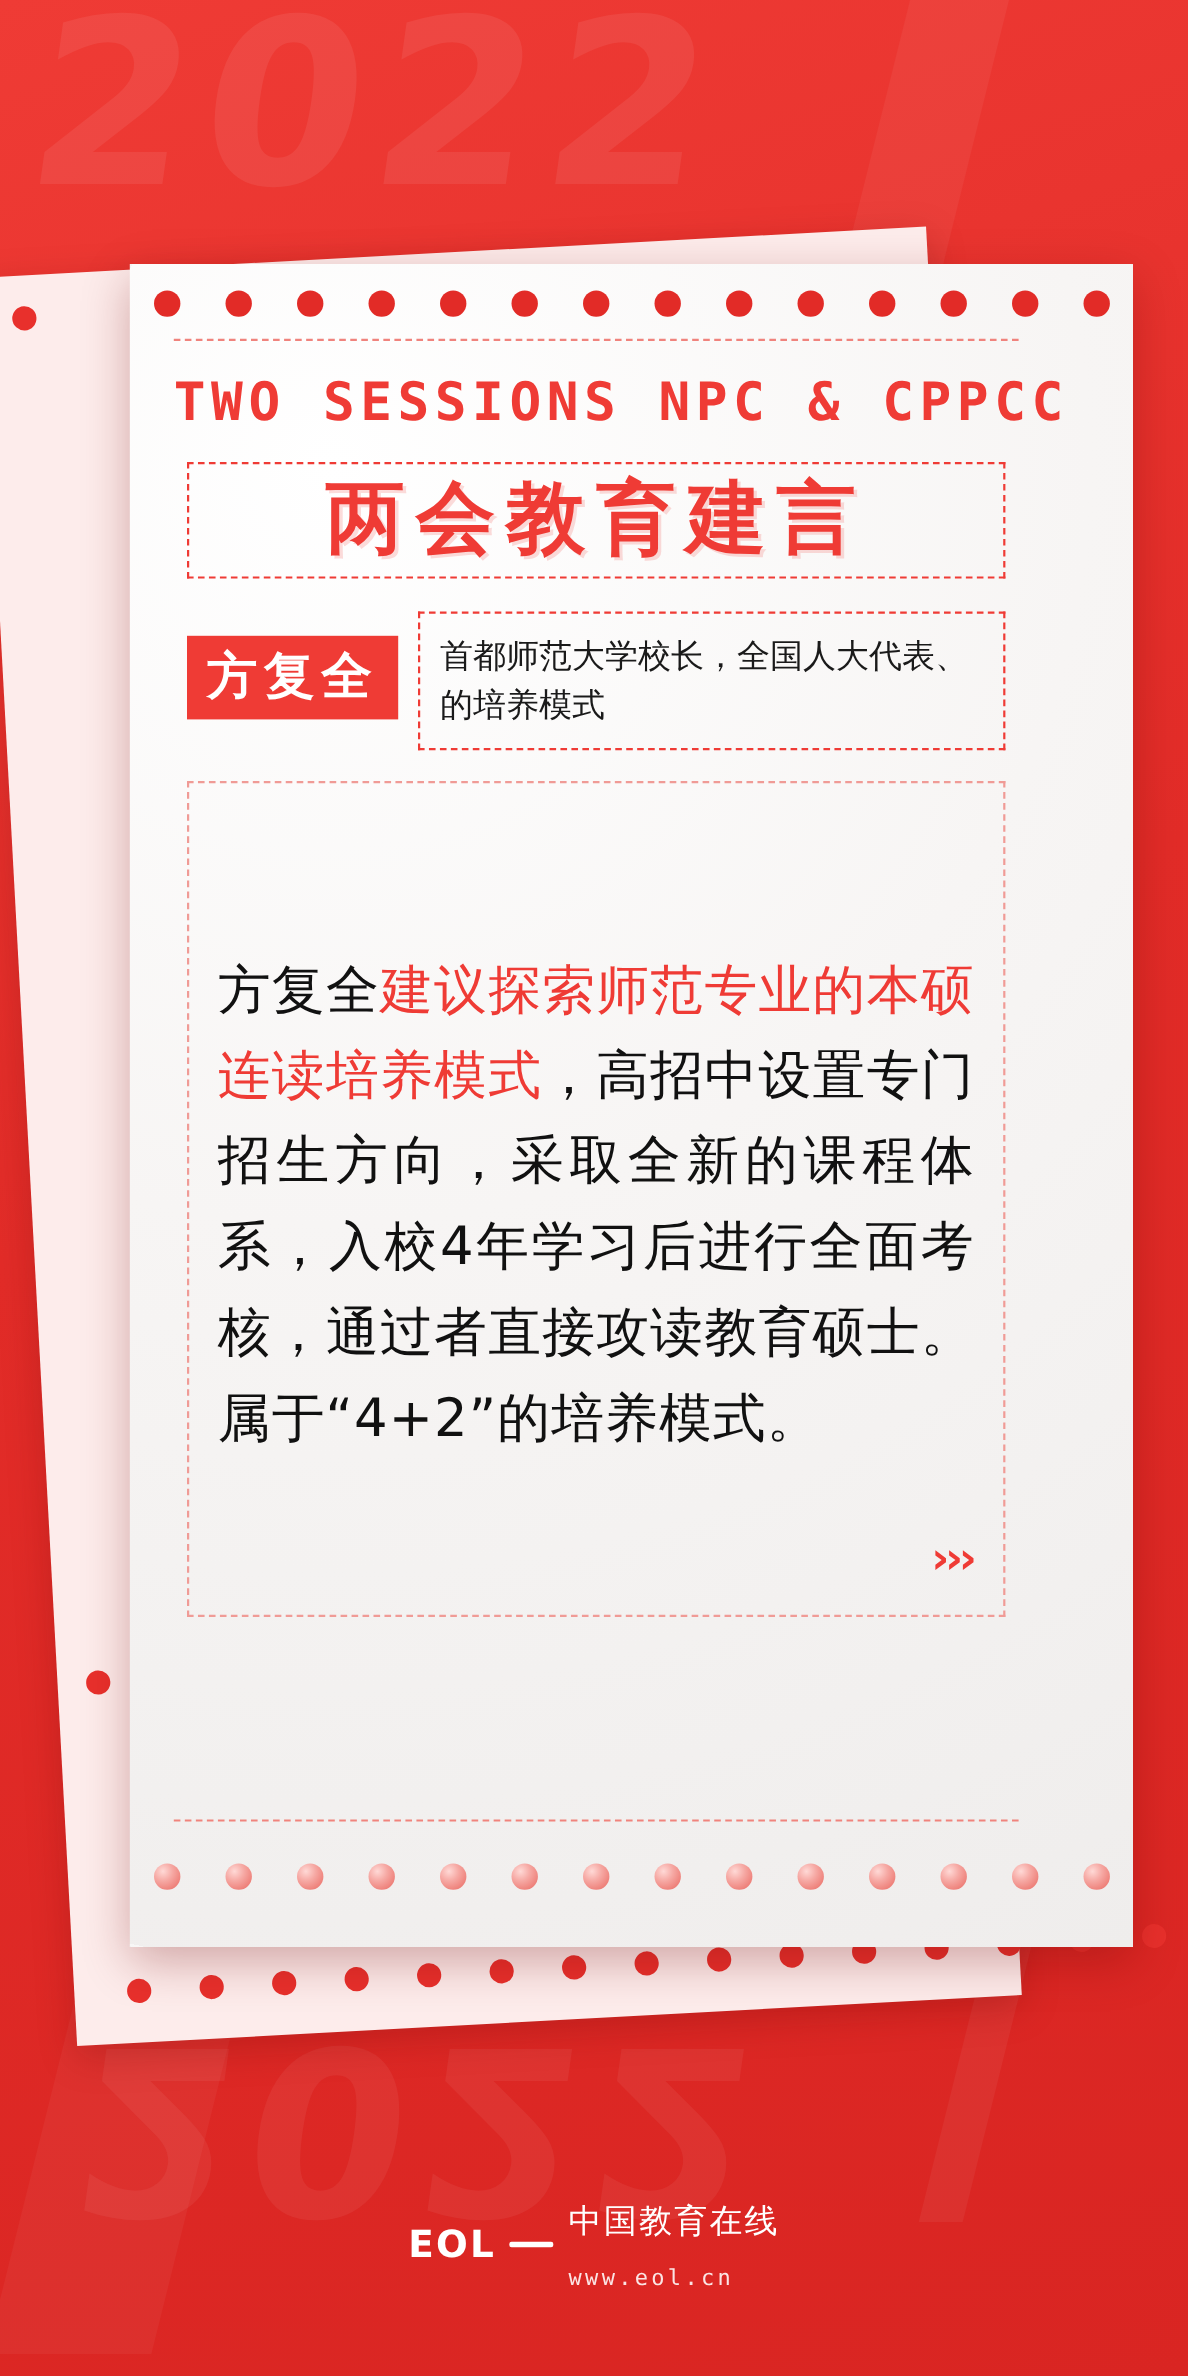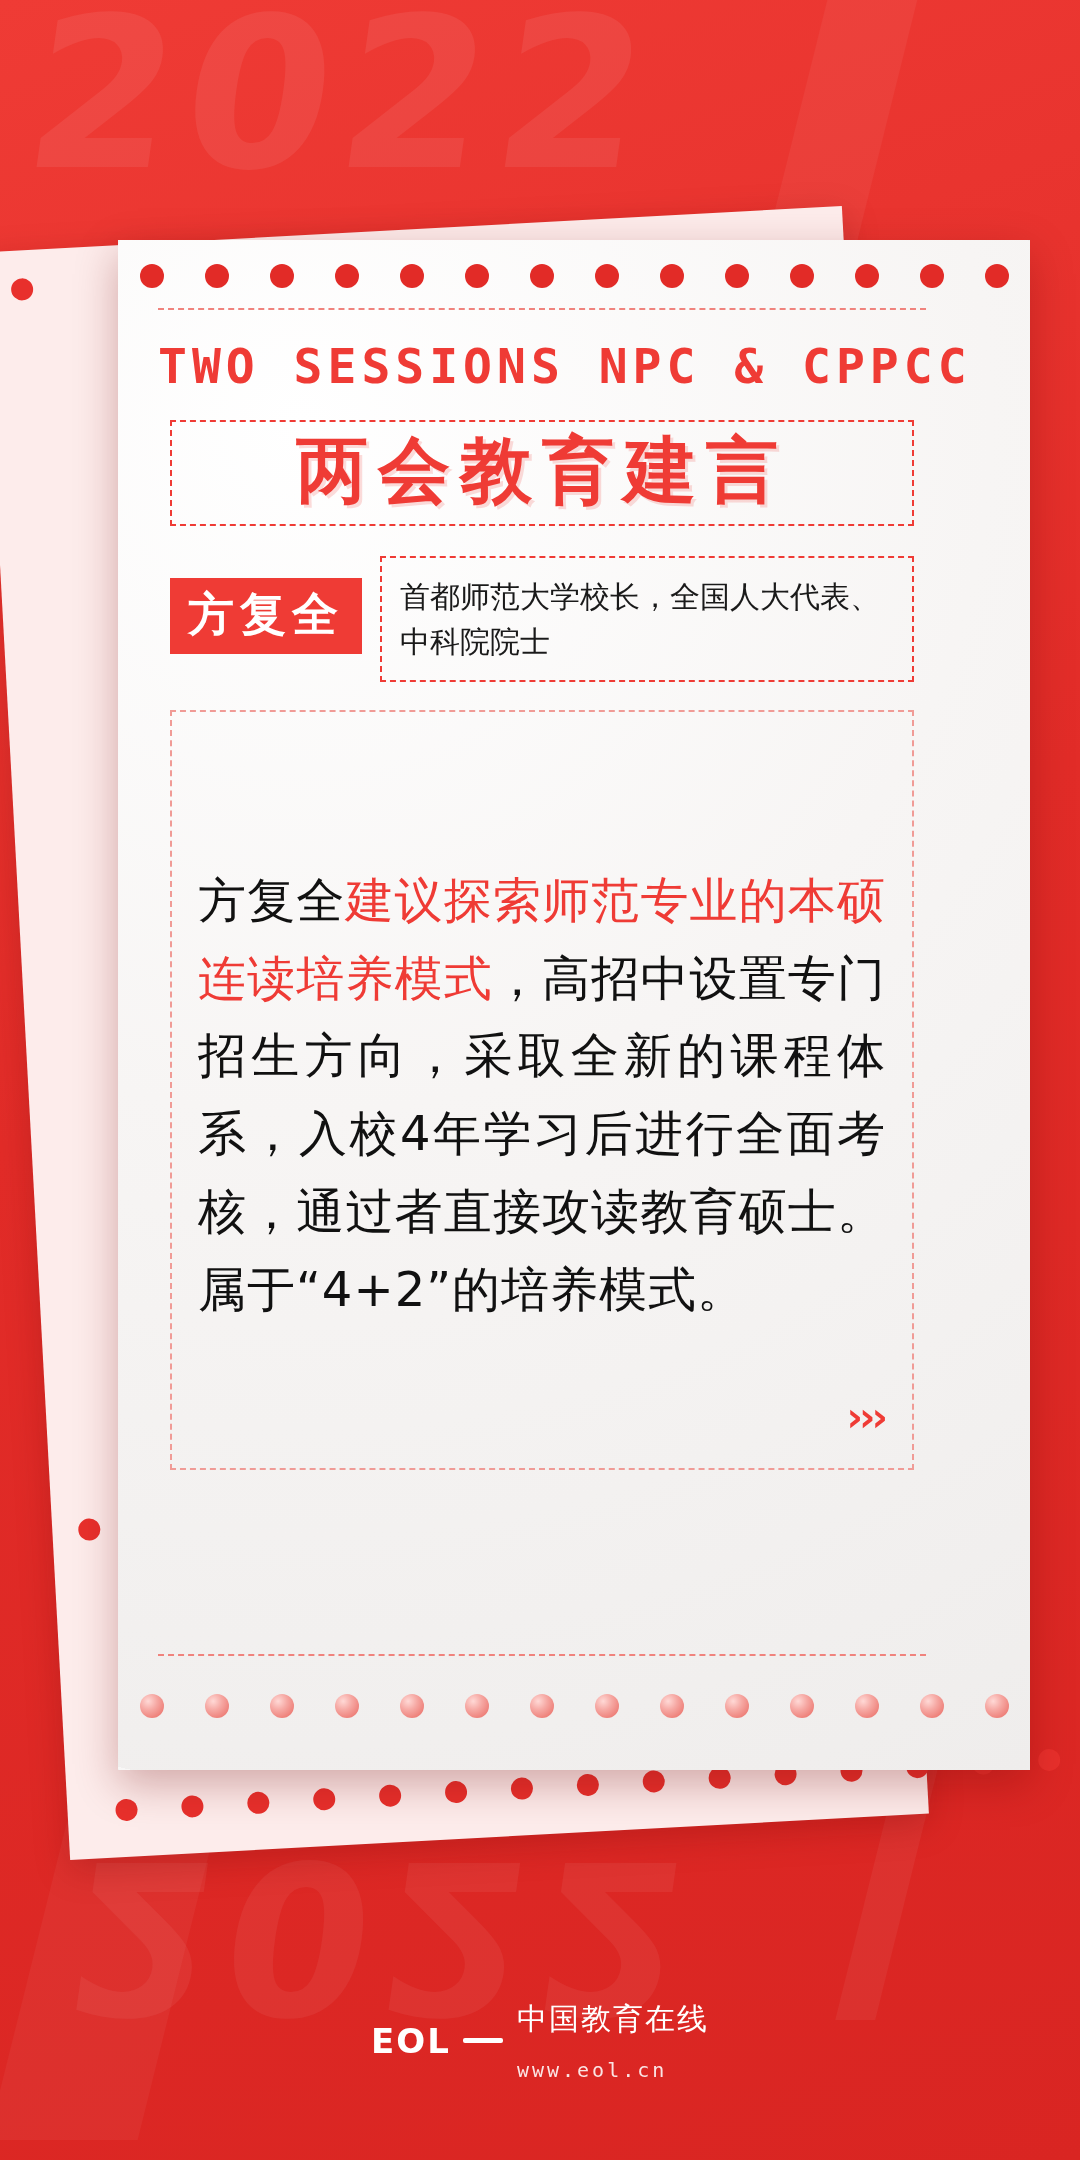--- a/index.html
+++ b/index.html
@@ -305,21 +305,21 @@
     <div class="content">
 
       <div class="eyebrow">TWO SESSIONS NPC &amp; CPPCC</div>
 
       <div class="title-box">
         <div class="title-cn">两会教育建言</div>
       </div>
 
       <div class="person-row">
         <div class="name-tag">方复全</div>
-        <div class="role-box">首都师范大学校长，全国人大代表、中科院院士</div>
+        <div class="role-box">首都师范大学校长，全国人大代表、的培养模式</div>
       </div>
 
       <div class="quote-box">
         <div class="quote-text">
           <span>方复全</span><span class="hl">建议探索师范专业的本硕连读培养模式</span><span>，高招中设置专门招生方向，采取全新的课程体系，入校4年学习后进行全面考核，通过者直接攻读教育硕士。属于“4+2”的培养模式。</span>
         </div>
         <div class="chevrons">›››</div>
       </div>
 
     </div>

